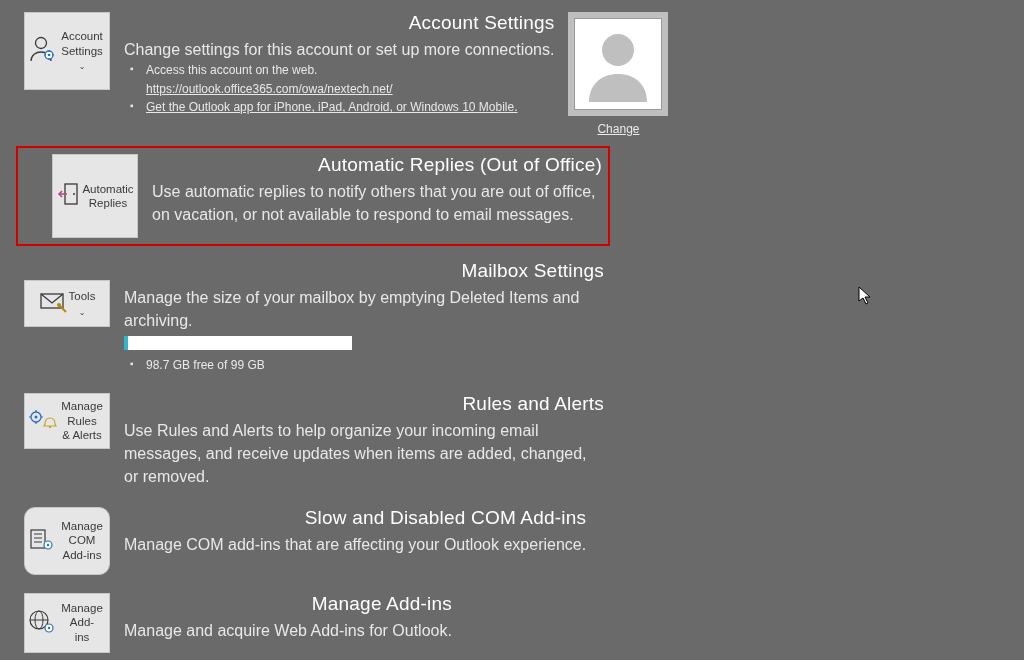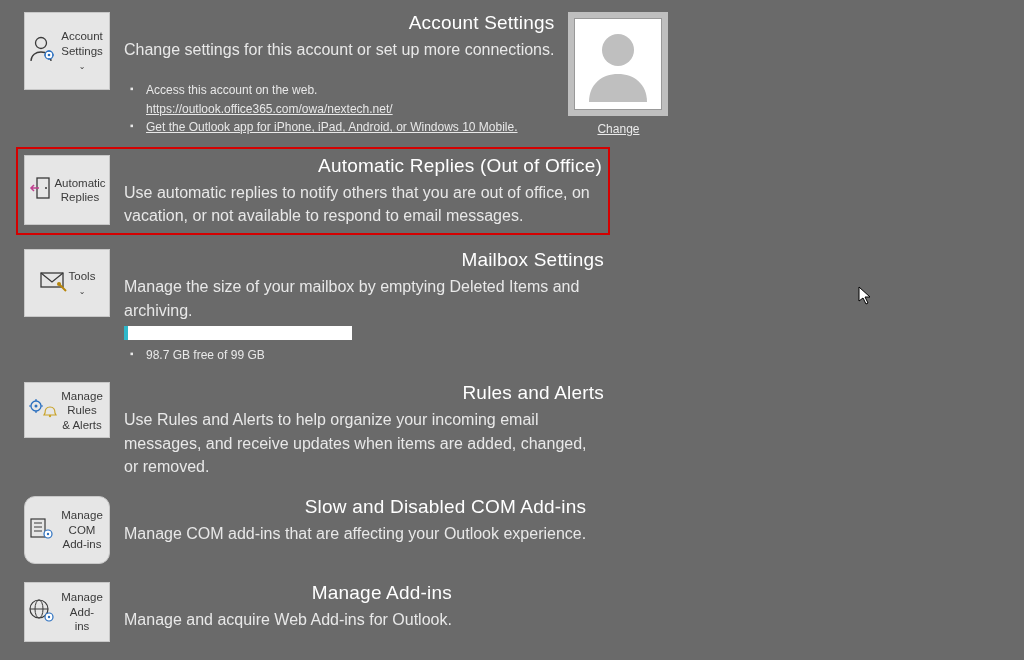--- a/index.html
+++ b/index.html
@@ -29,22 +29,22 @@
     align-items: center;
     justify-content: center;
     text-align: center;
     font-size: 11.5px;
     line-height: 1.25;
     border: 1px solid #c8c8c8;
     padding: 6px 2px;
     flex-shrink: 0;
   }
   .tile-acct   { height: 78px; }
-  .tile-auto   { height: 70px; }
-  .tile-tools  { height: 68px; }
+  .tile-auto   { height: 84px; margin-left: 28px; }
+  .tile-tools  { height: 47px; margin-top: 20px; }
   .tile-rules  { height: 56px; align-items: center; }
   .tile-com    { height: 68px; border-radius: 11px; }
   .tile-addins { height: 60px; }
   .tile .icon { margin-bottom: 4px; }
   .tile svg { display: block; }
 
   .content {
     margin-left: 14px;
     max-width: 480px;
   }
@@ -57,21 +57,21 @@
     text-align: right;
   }
   .sec-desc {
     font-size: 16px;
     color: #e8e8e8;
     line-height: 1.45;
   }
   .bullets {
     list-style: none;
     padding-left: 6px;
-    margin-top: 20px;
+    margin-top: 0;
   }
   .bullets li {
     position: relative;
     padding-left: 16px;
     font-size: 12px;
     color: #e8e8e8;
     line-height: 1.55;
   }
   .bullets li::before {
     content: "▪";

